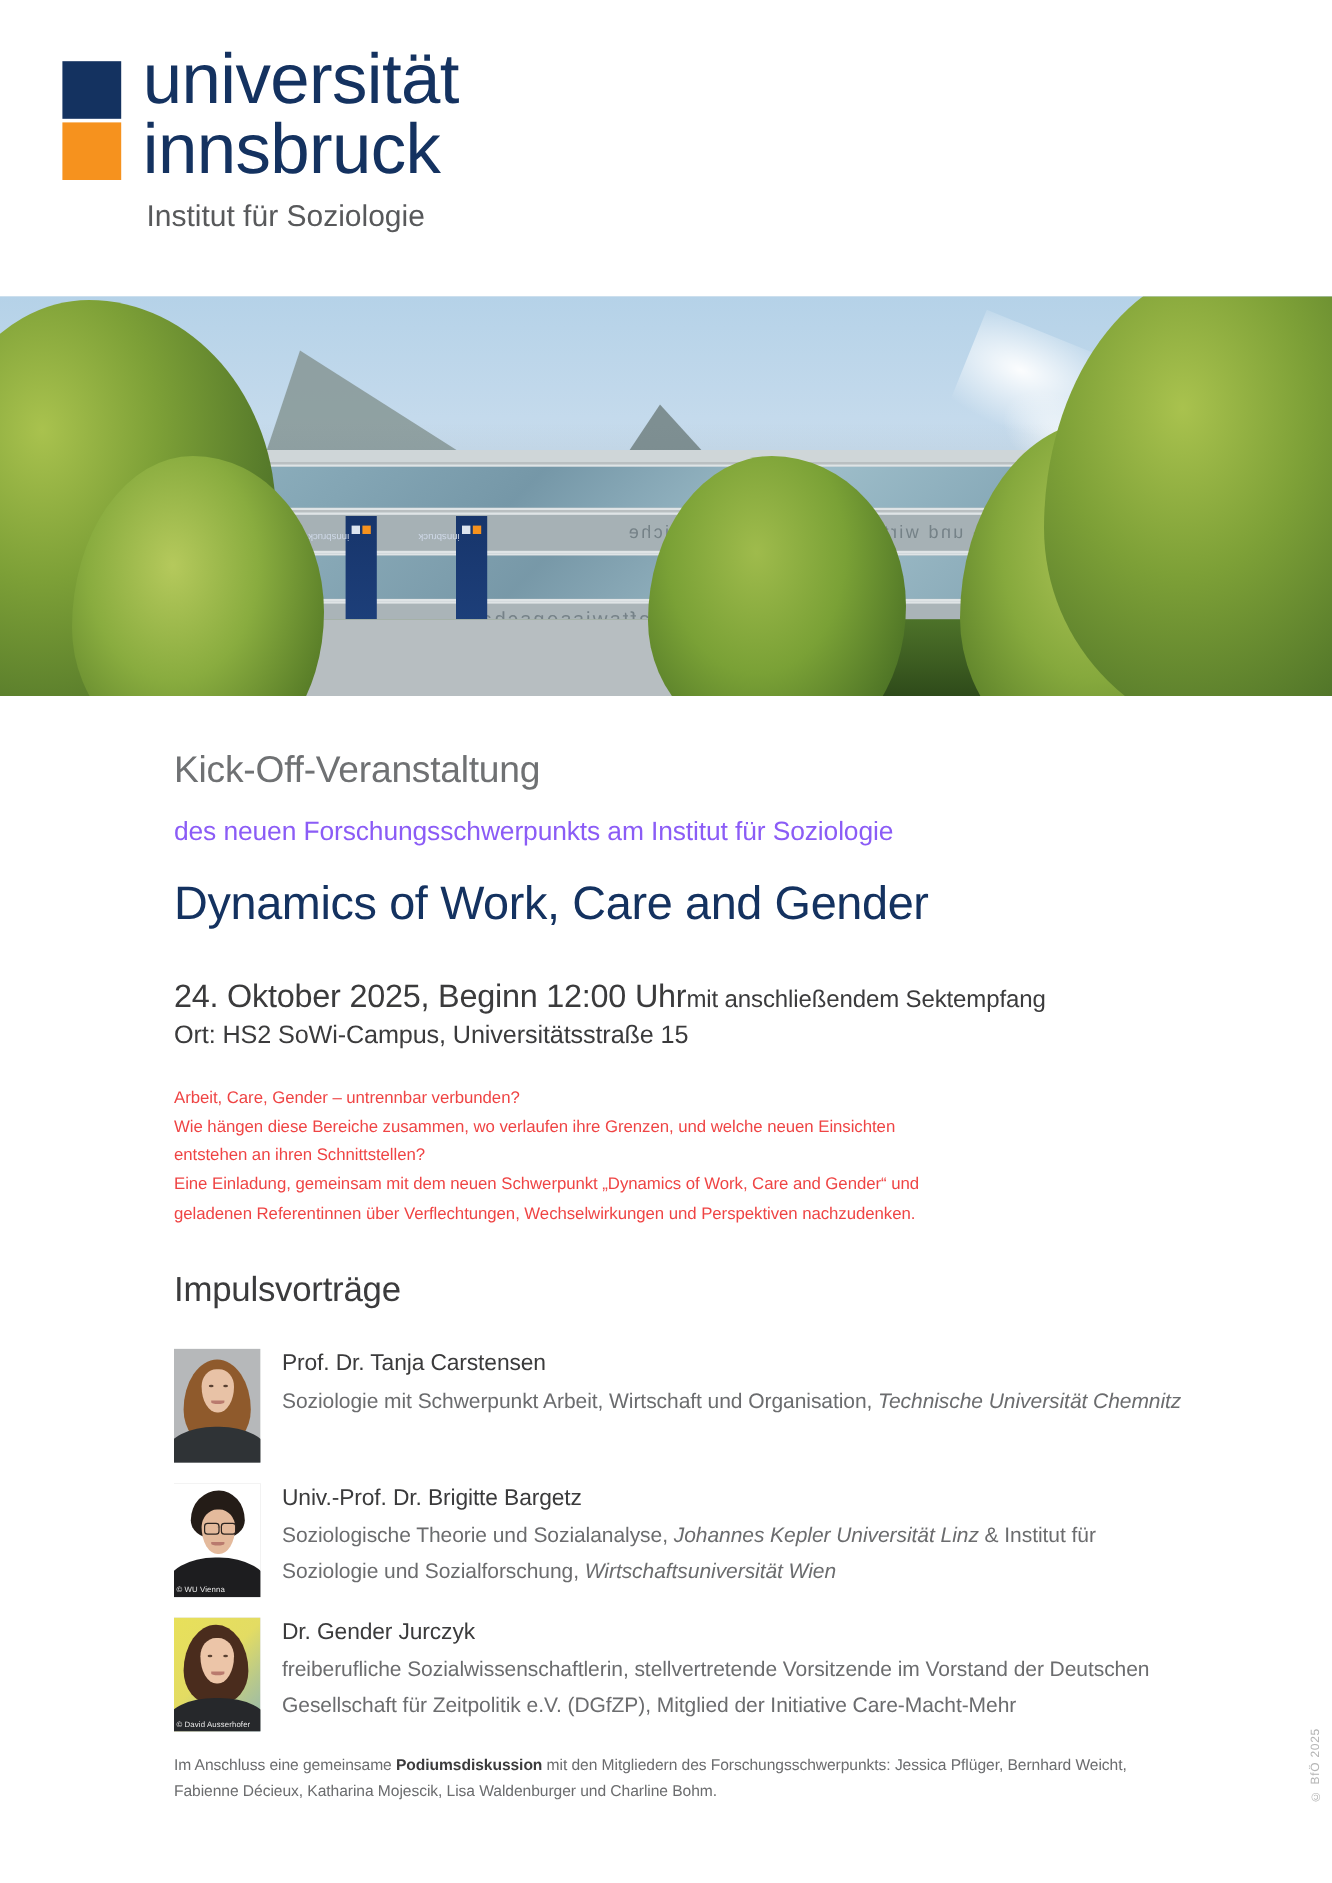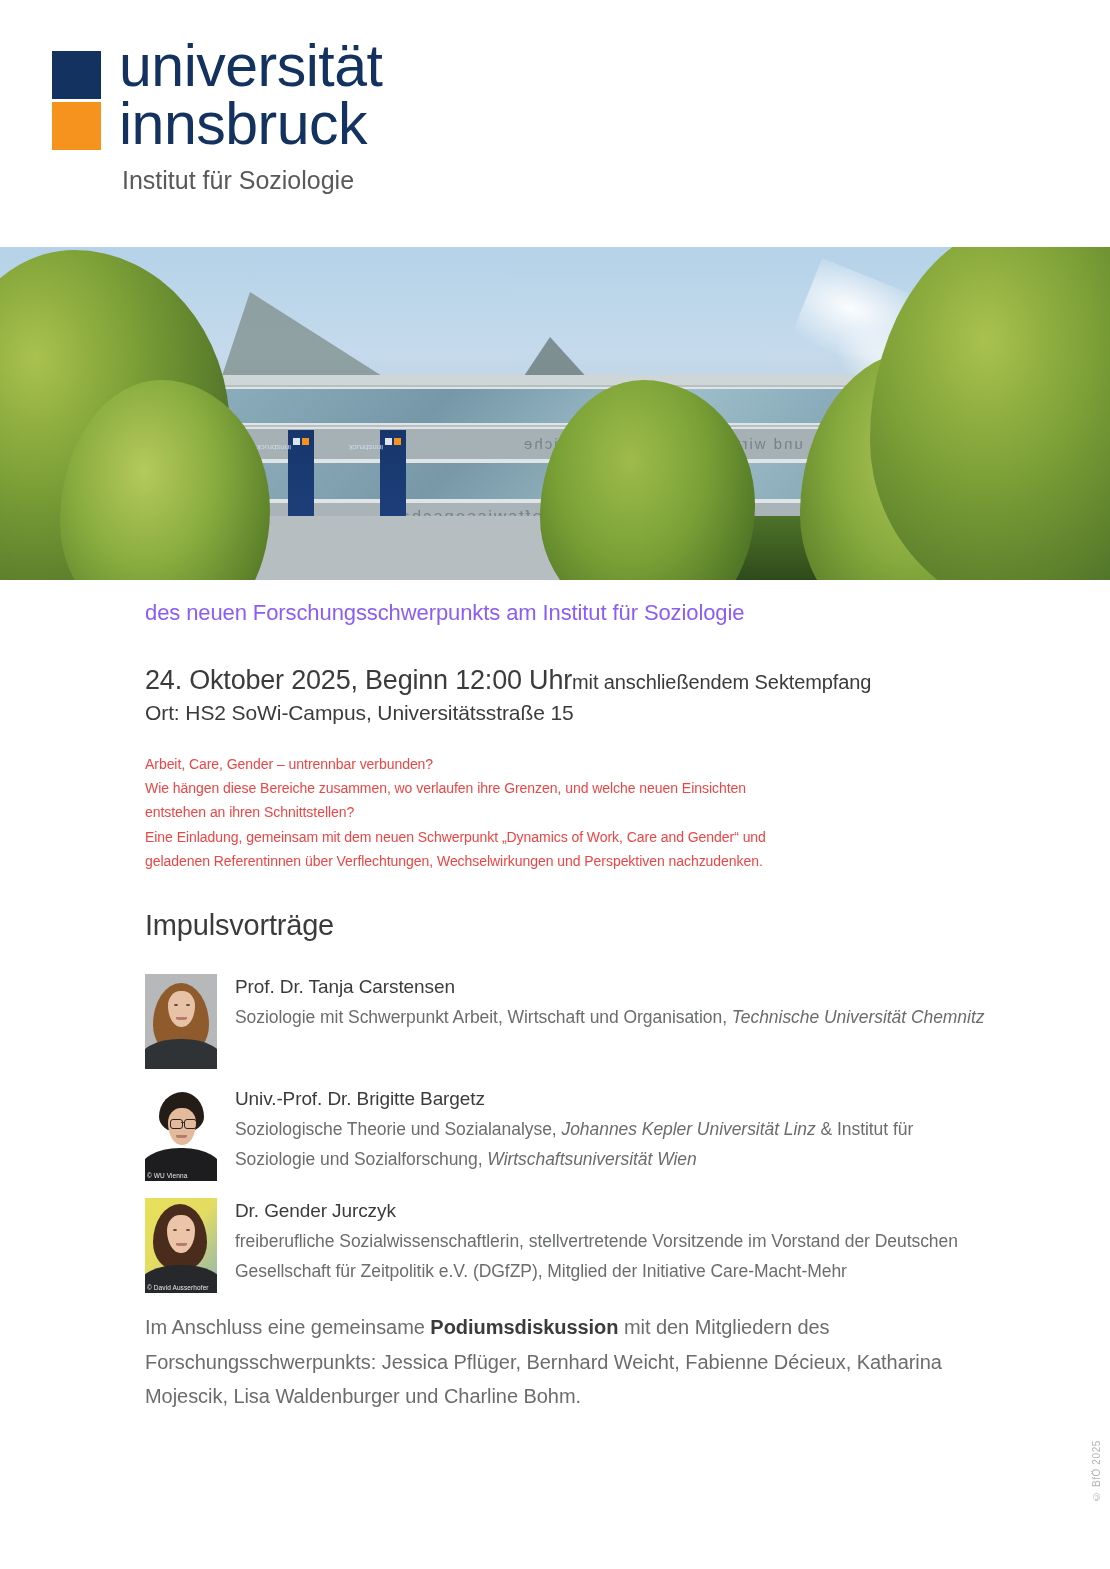--- a/index.html
+++ b/index.html
@@ -321,21 +321,21 @@
     font-size: 17.5px;
     color: #6b6c6e;
     line-height: 1.72;
     letter-spacing: -0.05px;
     max-width: 760px;
   }
   .sp-role i { font-style: italic; }
 
   .outro {
     margin-top: 11px;
-    font-size: 20px;
+    font-size: 13px;
     color: #6b6c6e;
     line-height: 1.73;
     letter-spacing: -0.05px;
     max-width: 850px;
   }
   .outro b { color: #3b3b3c; font-weight: 700; }
 
   .copyright {
     position: absolute;
     right: 8px;
@@ -415,21 +415,23 @@
   <div class="tree tree-l1"></div>
   <div class="tree tree-l2"></div>
   <div class="tree tree-m"></div>
   <div class="tree tree-r2"></div>
   <div class="tree tree-r1"></div>
 </div>
 
 <div class="content">
   <div class="pad">
 
+    <div class="kickoff">Kick-Off-Veranstaltung</div>
     <div class="kickoff-sub">des neuen Forschungsschwerpunkts am Institut für Soziologie</div>
+    <div class="title">Dynamics of Work, Care and Gender</div>
 
     <div class="datetime">
       <span class="big">24. Oktober 2025, Beginn 12:00 Uhr</span><span class="small">mit anschließendem Sektempfang</span>
     </div>
     <div class="venue">Ort: HS2 SoWi-Campus, Universitätsstraße 15</div>
 
     <div class="lead">
       <div>Arbeit, Care, Gender – untrennbar verbunden?</div>
       <div>Wie hängen diese Bereiche zusammen, wo verlaufen ihre Grenzen, und welche neuen Einsichten</div>
       <div>entstehen an ihren Schnittstellen?</div>

